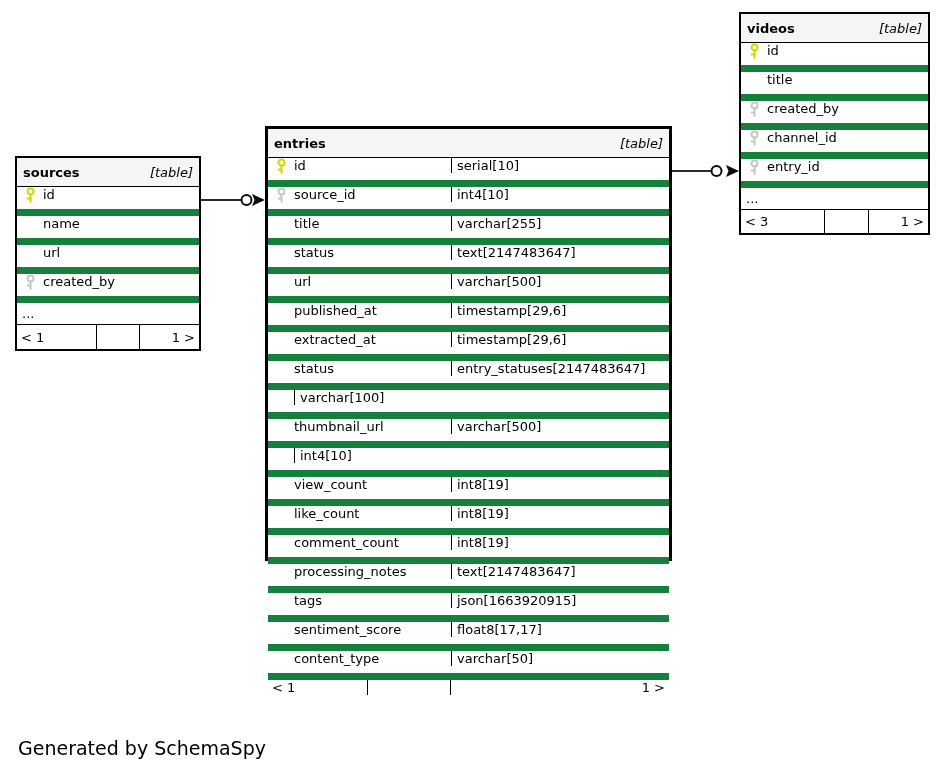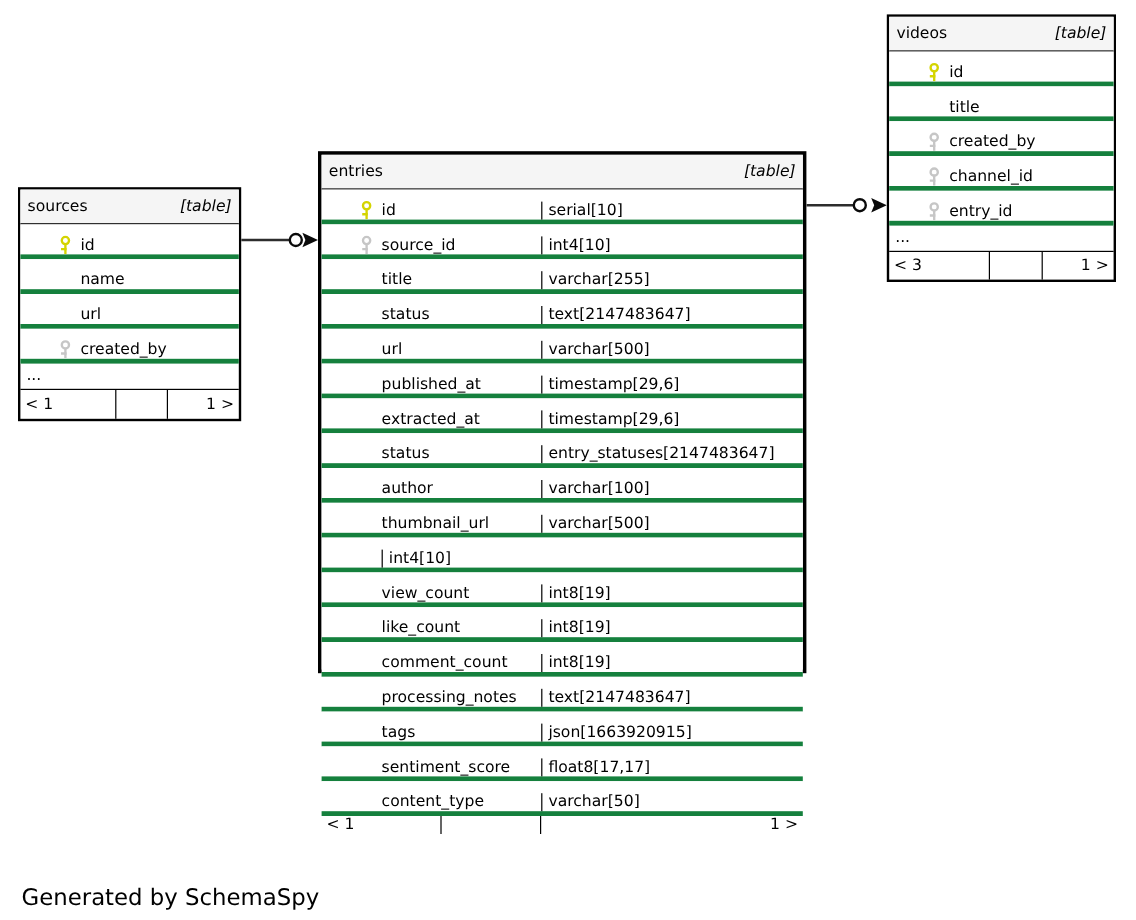--- a/index.html
+++ b/index.html
@@ -28,29 +28,28 @@
   #table-entries { left: 265px; top: 126px; width: 407px; height: 435px; border-width: 3px; }
   #table-videos  { left: 739px; top: 12px;  width: 191px; height: 223px; }
 
   .thead {
     flex: 0 0 29px;
     display: flex; align-items: center; justify-content: space-between;
     background: #f5f5f5;
     border-bottom: 1px solid #000;
     padding: 0 6px;
   }
-  .tname { font-weight: normal; }
+  .tname { font-weight: bold; }
   .ttag  { font-weight: normal; font-style: italic; }
 
   .row {
     flex: 0 0 29px;
-    display: flex; align-items: flex-end;
-    border-bottom: 4px solid #15803d;
+    display: flex; align-items: flex-start;
+    border-bottom: 7px solid #15803d;
     background: #fff;
-    padding-left: 24px;
   }
   .keycell { flex: 0 0 26px; display: flex; align-items: center; justify-content: center; }
   .ncell   { flex: 1 1 auto; display: flex; align-items: center; overflow: hidden; white-space: nowrap; }
   .tcell   { flex: 0 0 218px; border-left: 1px solid #000; display: flex; align-items: center; padding-left: 5px; white-space: nowrap; }
 
   .ellipsis {
     flex: 0 0 22px;
     display: flex; align-items: center;
     border-bottom: 1px solid #000;
     padding-left: 5px;
@@ -180,21 +179,20 @@
     <span class="ncell">extracted_at</span>
     <span class="tcell">timestamp[29,6]</span>
   </div>
   <div class="row">
     <span class="keycell"></span>
     <span class="ncell">status</span>
     <span class="tcell">entry_statuses[2147483647]</span>
   </div>
   <div class="row">
     <span class="keycell"></span>
-    <span class="ncell">author</span>
     <span class="tcell">varchar[100]</span>
   </div>
   <div class="row">
     <span class="keycell"></span>
     <span class="ncell">thumbnail_url</span>
     <span class="tcell">varchar[500]</span>
   </div>
   <div class="row">
     <span class="keycell"></span>
     <span class="tcell">int4[10]</span>

